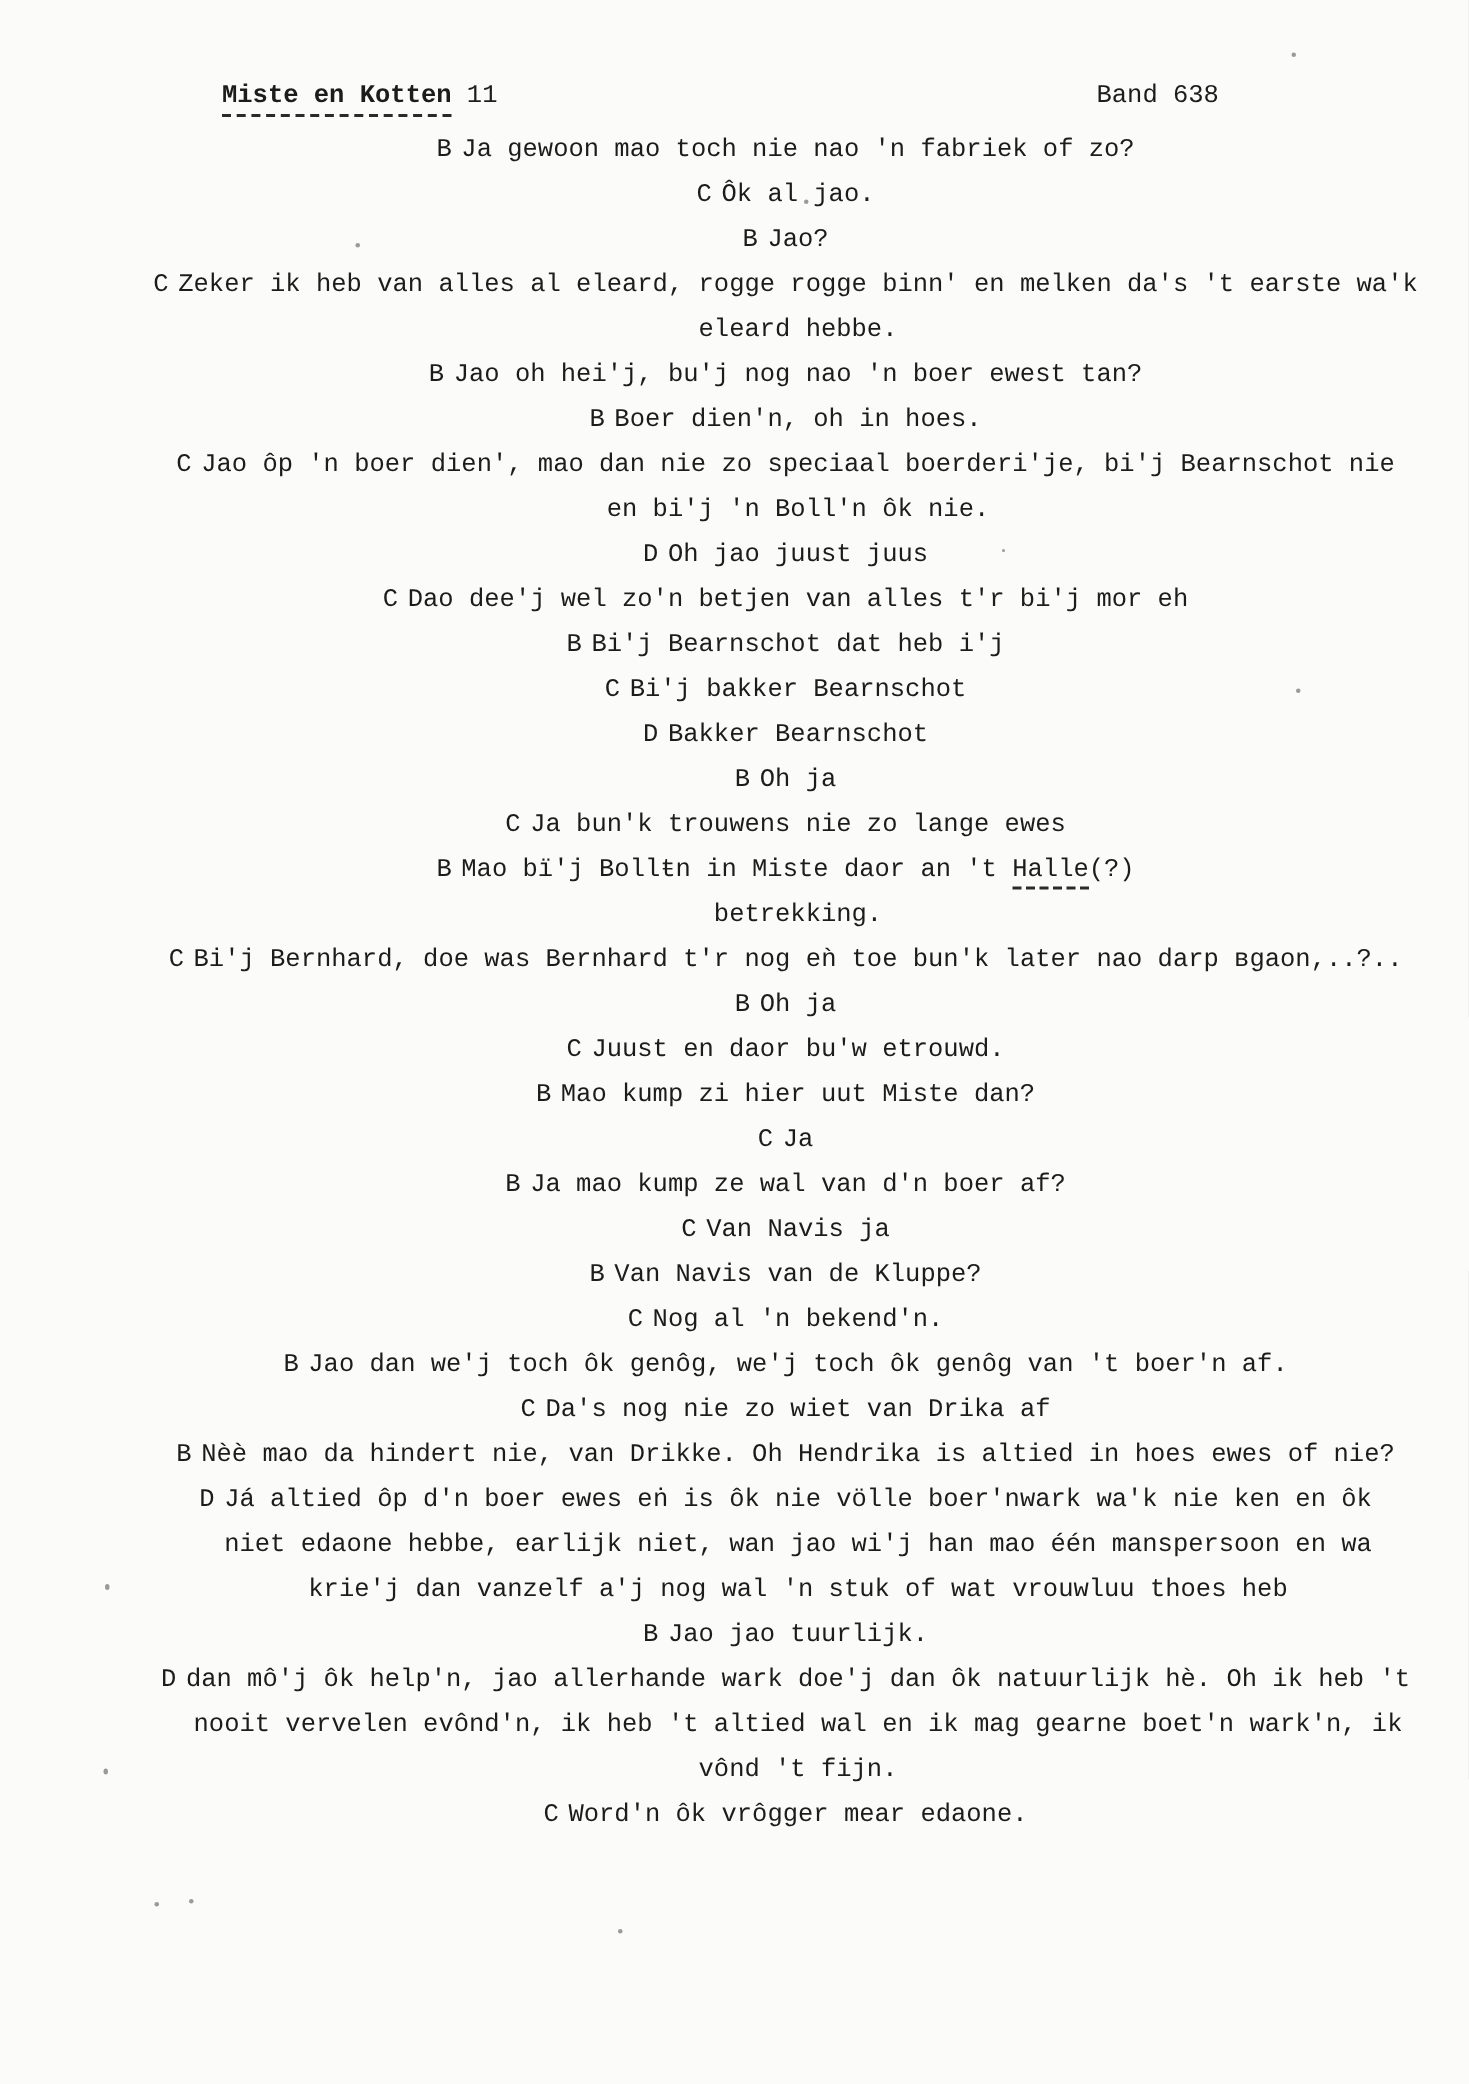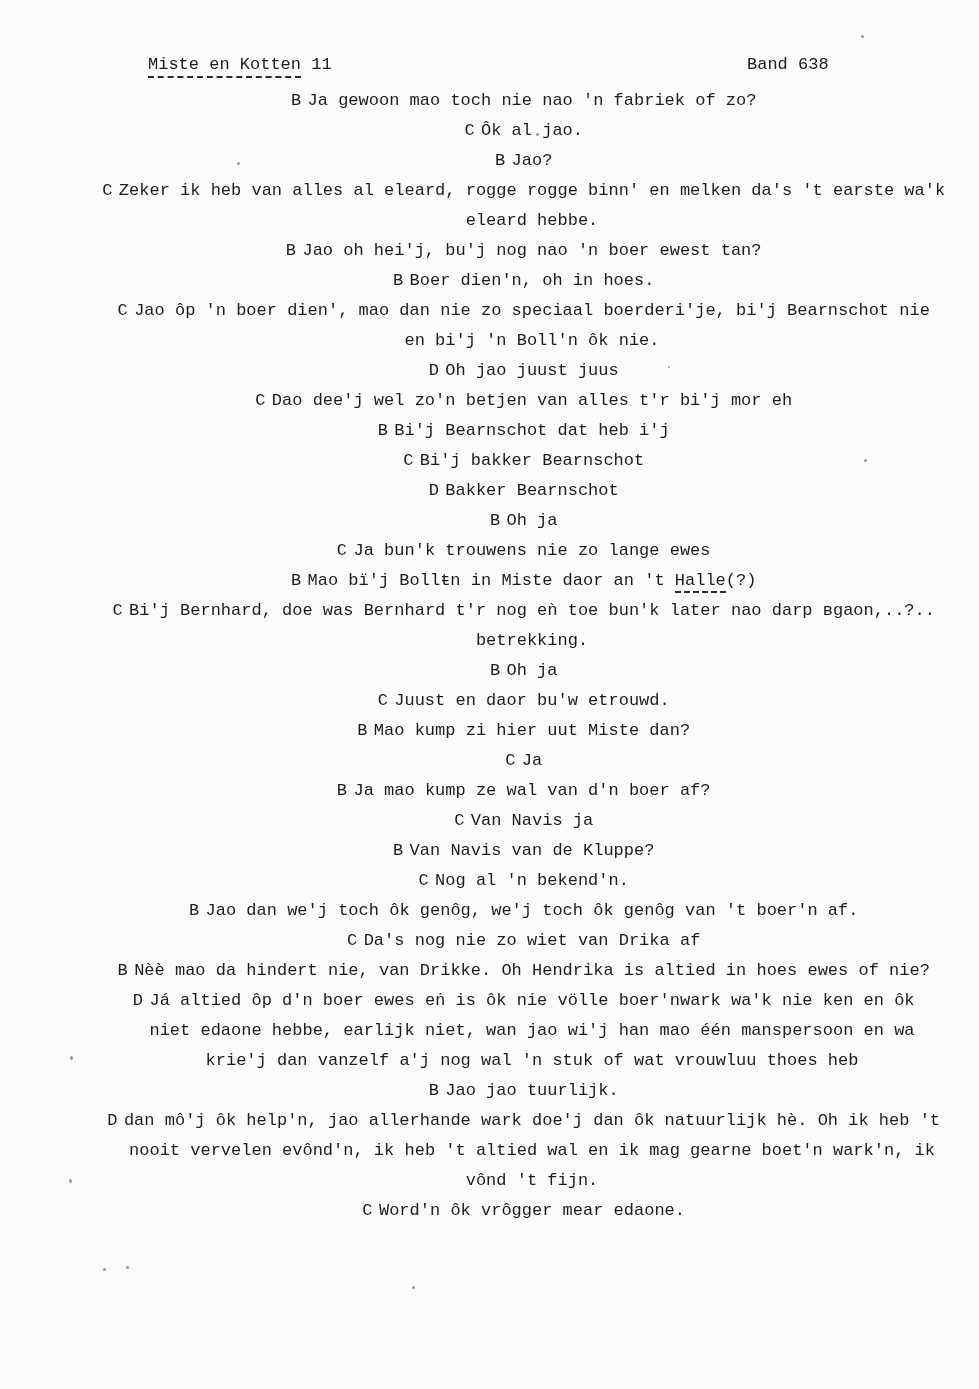--- a/index.html
+++ b/index.html
@@ -20,24 +20,25 @@
   }
   .header-title {
     position: absolute;
     left: 148px;
     top: 55px;
     white-space: pre;
   }
   .dashed-u {
     border-bottom: 2px dashed #2a2a2a;
     padding-bottom: 2px;
+    font-weight: bold;
   }
   .header-band {
     position: absolute;
-    left: 747px;
+    left: 731px;
     top: 55px;
     white-space: pre;
   }
   .lines {
     position: absolute;
     top: 86px;
     left: 0;
     right: 0;
   }
   .line {
@@ -81,22 +82,22 @@
       <div class="line"><span class="speaker">C</span><span class="text">Jao ôp 'n boer dien', mao dan nie zo speciaal boerderi'je, bi'j Bearnschot nie</span></div>
       <div class="line"><span class="speaker"></span><span class="text">en bi'j 'n Boll'n ôk nie.</span></div>
       <div class="line"><span class="speaker">D</span><span class="text">Oh jao juust juus</span></div>
       <div class="line"><span class="speaker">C</span><span class="text">Dao dee'j wel zo'n betjen van alles t'r bi'j mor eh</span></div>
       <div class="line"><span class="speaker">B</span><span class="text">Bi'j Bearnschot dat heb i'j</span></div>
       <div class="line"><span class="speaker">C</span><span class="text">Bi'j bakker Bearnschot</span></div>
       <div class="line"><span class="speaker">D</span><span class="text">Bakker Bearnschot</span></div>
       <div class="line"><span class="speaker">B</span><span class="text">Oh ja</span></div>
       <div class="line"><span class="speaker">C</span><span class="text">Ja bun'k trouwens nie zo lange ewes</span></div>
       <div class="line"><span class="speaker">B</span><span class="text"><span>Mao bï'j Bollŧn in Miste daor an 't </span><span class="dashed-u-inline">Halle</span><span>(?)</span></span></div>
+      <div class="line"><span class="speaker"></span><span class="text">betrekking.</span></div>
       <div class="line"><span class="speaker">C</span><span class="text">Bi'j Bernhard, doe was Bernhard t'r nog eǹ toe bun'k later nao darp ʙgaon,..?..</span></div>
-      <div class="line"><span class="speaker"></span><span class="text">betrekking.</span></div>
       <div class="line"><span class="speaker">B</span><span class="text">Oh ja</span></div>
       <div class="line"><span class="speaker">C</span><span class="text">Juust en daor bu'w etrouwd.</span></div>
       <div class="line"><span class="speaker">B</span><span class="text">Mao kump zi hier uut Miste dan?</span></div>
       <div class="line"><span class="speaker">C</span><span class="text">Ja</span></div>
       <div class="line"><span class="speaker">B</span><span class="text">Ja mao kump ze wal van d'n boer af?</span></div>
       <div class="line"><span class="speaker">C</span><span class="text">Van Navis ja</span></div>
       <div class="line"><span class="speaker">B</span><span class="text">Van Navis van de Kluppe?</span></div>
       <div class="line"><span class="speaker">C</span><span class="text">Nog al 'n bekend'n.</span></div>
       <div class="line"><span class="speaker">B</span><span class="text">Jao dan we'j toch ôk genôg, we'j toch ôk genôg van 't boer'n af.</span></div>
       <div class="line"><span class="speaker">C</span><span class="text">Da's nog nie zo wiet van Drika af</span></div>

